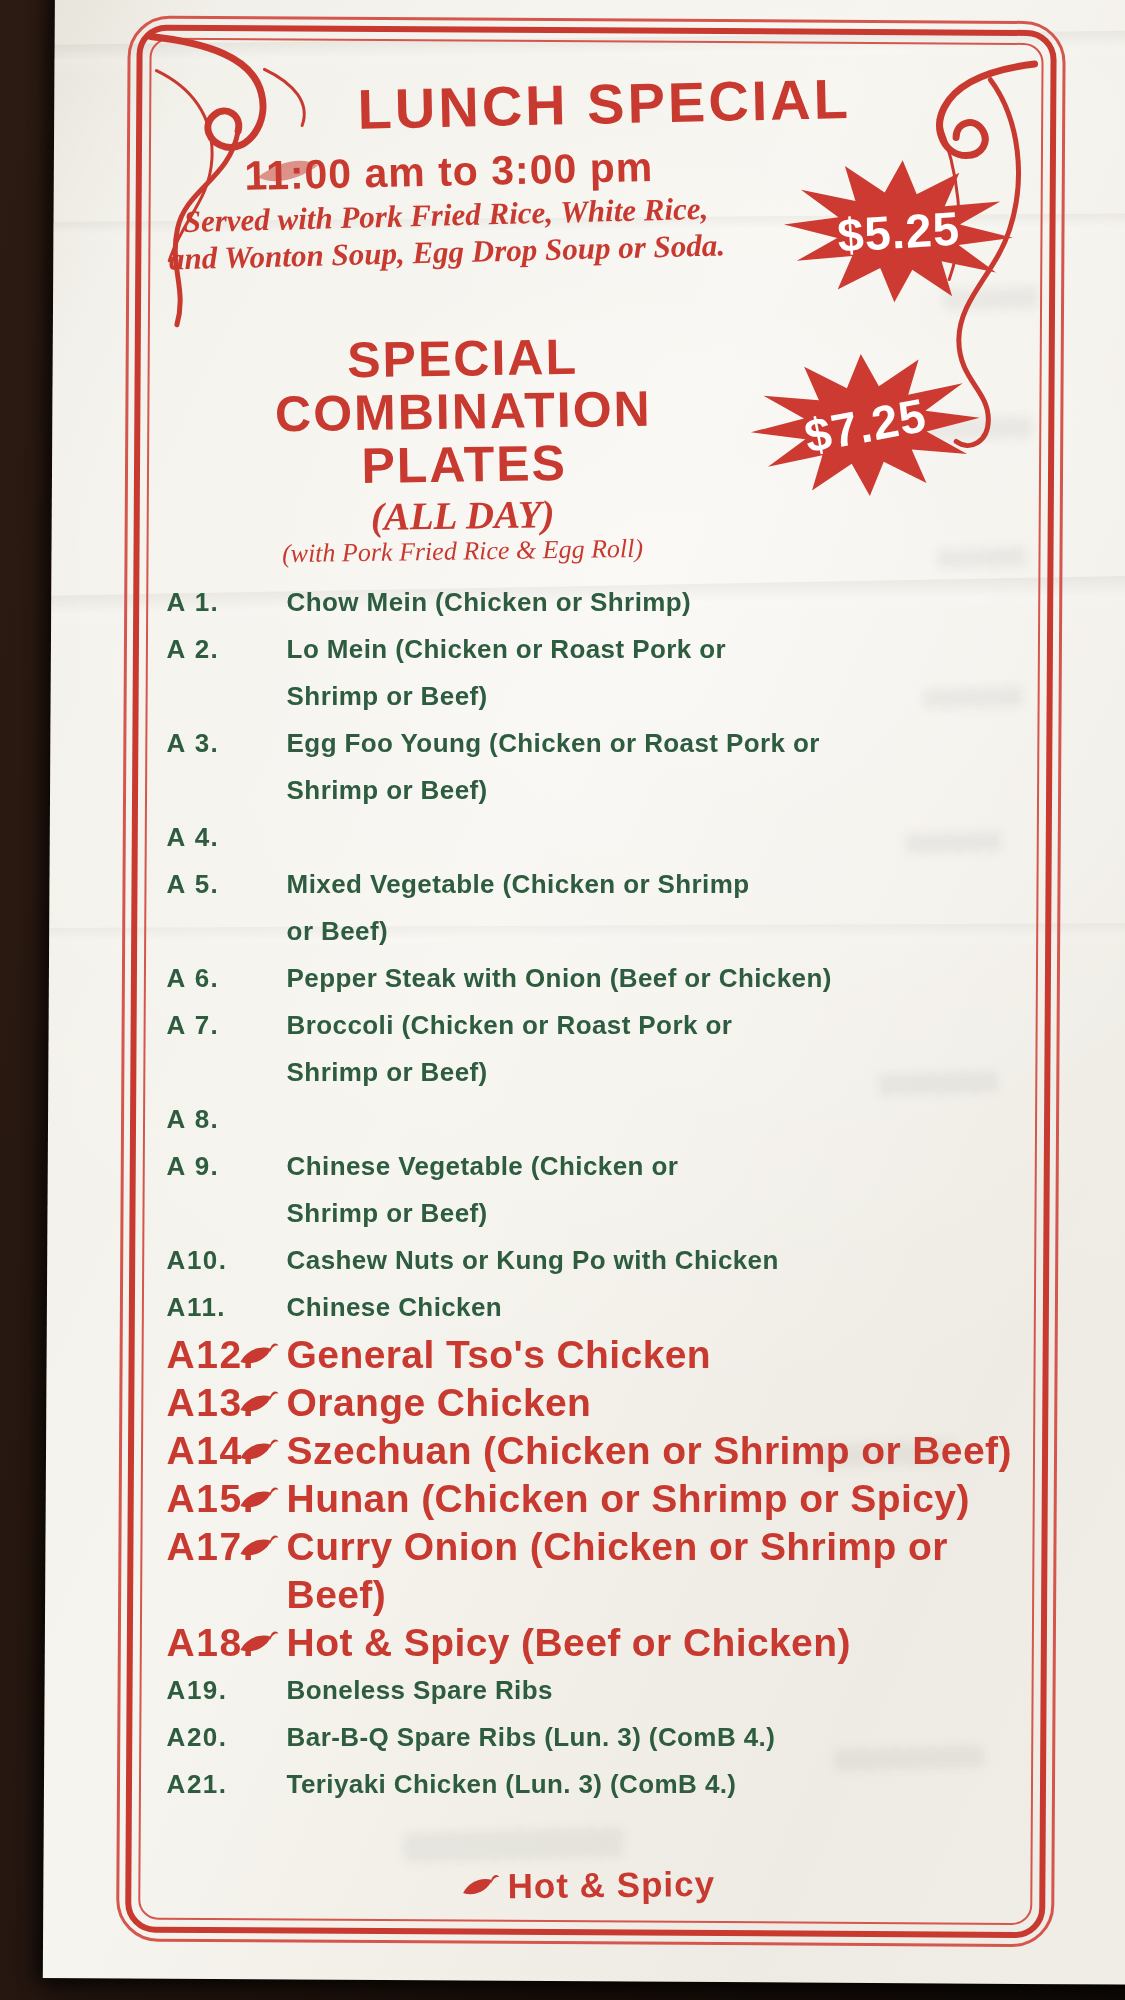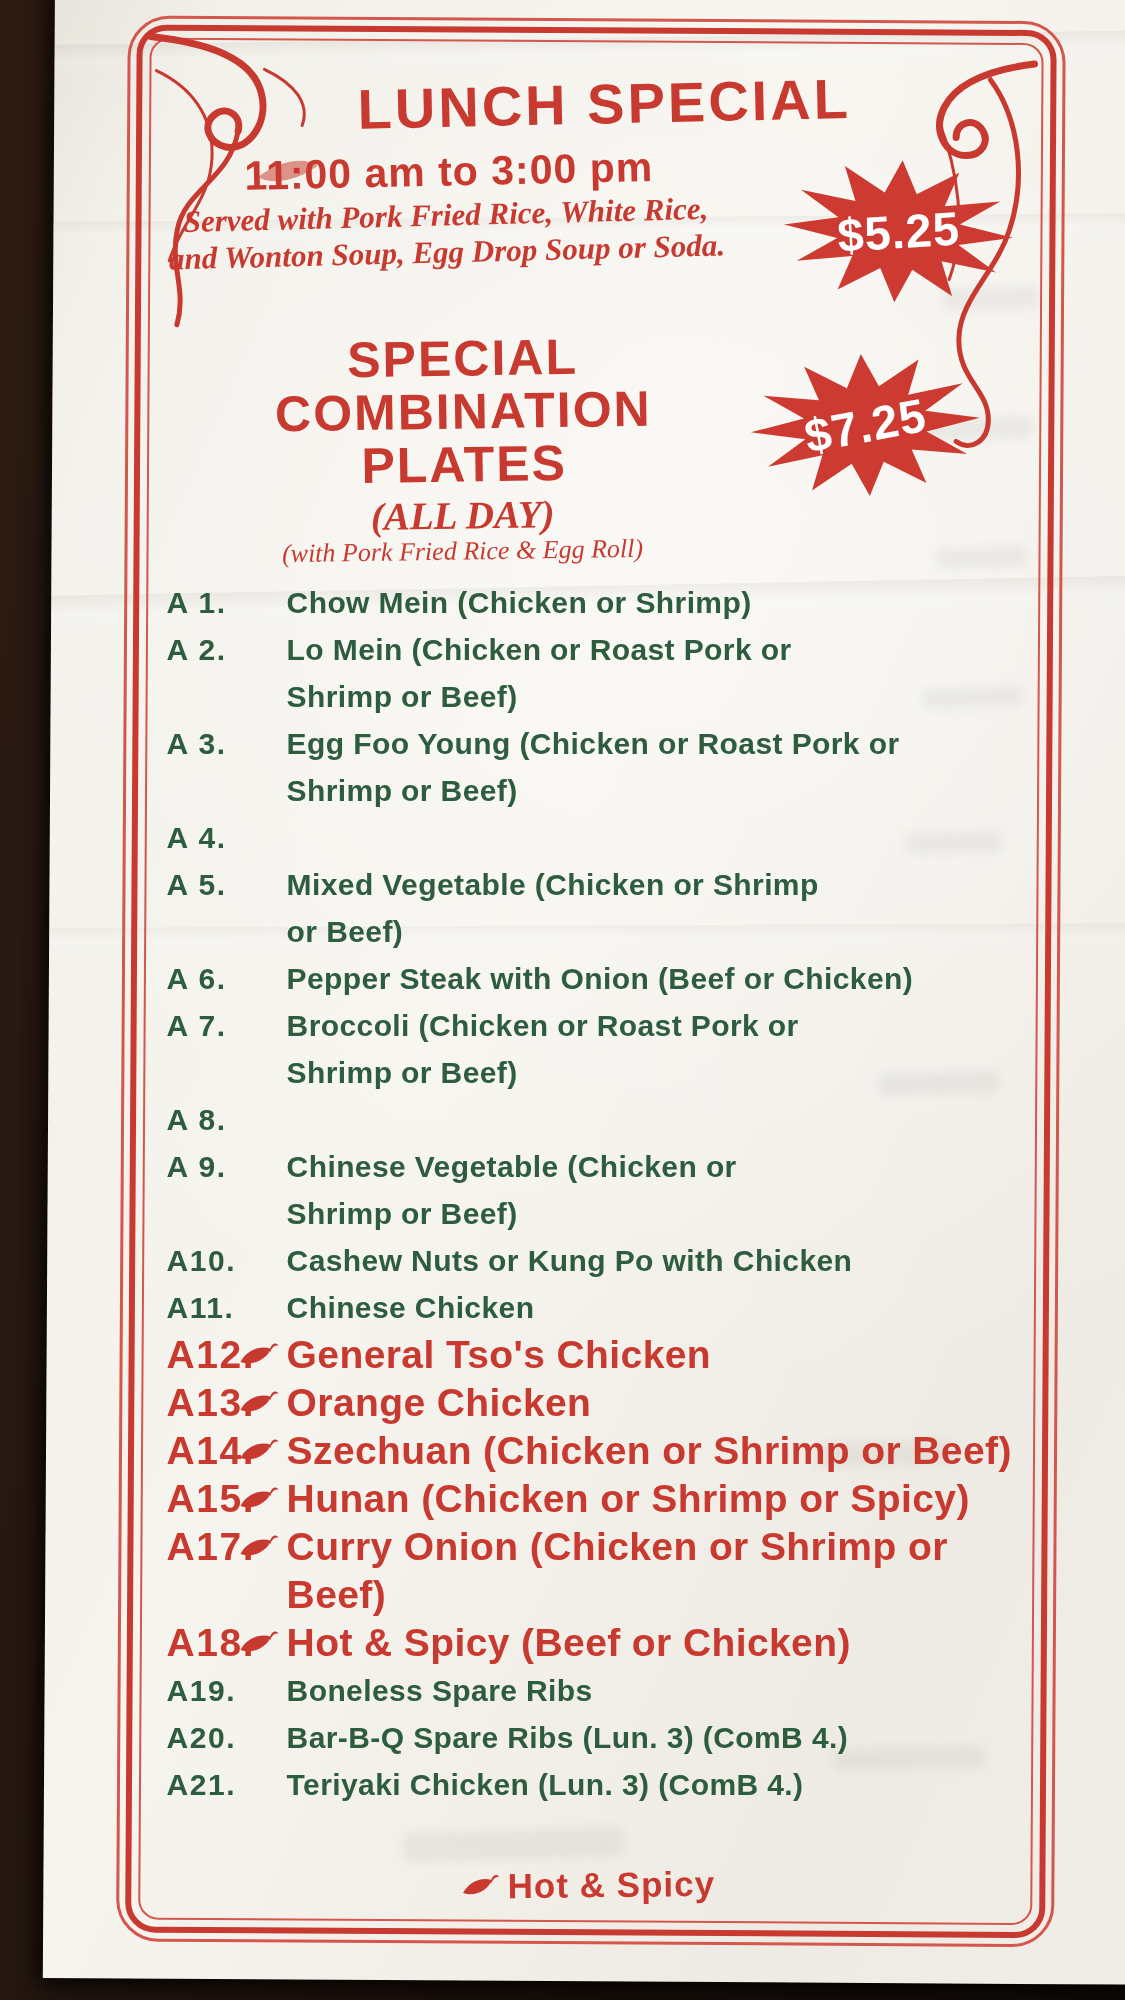--- a/index.html
+++ b/index.html
@@ -50,21 +50,21 @@
         transform:rotate(-1.2deg);}
   .allday{position:absolute;left:0;top:508px;width:822px;text-align:center;color:var(--red);
         font-family:"Liberation Serif",serif;font-style:italic;font-weight:700;font-size:39px;
         transform:rotate(-1.2deg);}
   .note{position:absolute;left:0;top:552px;width:822px;text-align:center;color:var(--red);
         font-family:"Liberation Serif",serif;font-style:italic;font-size:26px;
         transform:rotate(-1.2deg);}
   
   .menu-list{position:absolute;left:119px;top:594px;width:860px;transform:rotate(-.35deg);}
   .item{display:flex;align-items:flex-start;color:var(--green);
-        font-weight:700;font-size:30px;line-height:47px;}
+        font-weight:700;font-size:26px;line-height:47px;}
   .item .num{flex:0 0 120px;letter-spacing:1.5px;white-space:pre;}
   .item .txt{white-space:pre-line;letter-spacing:.4px;}
   .item.red{color:var(--red);line-height:48px;font-size:39px;}
   .item .chili{display:none;}
   .item.spicy .chili{display:block;width:0;overflow:visible;position:relative;}
   .item.spicy .chili svg{position:absolute;left:-50px;top:9px;}
   
   .footer{position:absolute;left:0;top:1880px;width:1088px;display:flex;
           align-items:center;justify-content:center;gap:8px;color:var(--red);
           font-weight:700;font-size:35px;letter-spacing:1px;transform:rotate(-1deg);}

